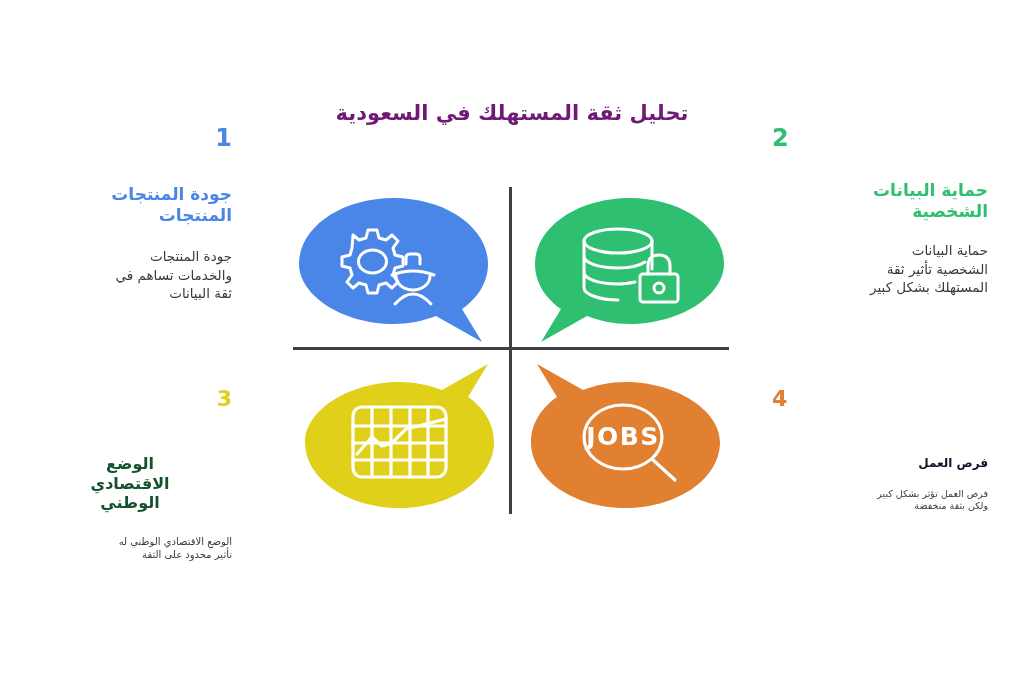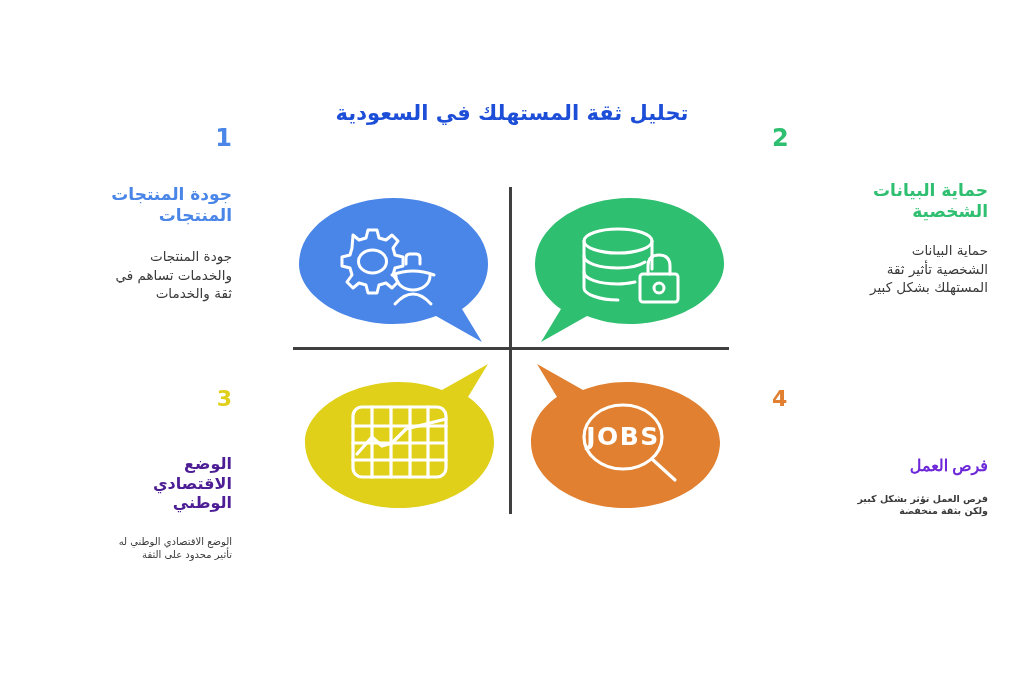--- a/index.html
+++ b/index.html
@@ -25,21 +25,21 @@
 
   
   .title {
     position: absolute;
     top: 100px;
     left: 0;
     width: 1024px;
     text-align: center;
     font-size: 21px;
     font-weight: bold;
-    color: #1d4ed8;
+    color: #701a75;
     direction: rtl;
     letter-spacing: 0px;
     line-height: 1.25;
   }
 
   
   .cross-v {
     position: absolute;
     left: 509px;
     top: 187px;
@@ -104,31 +104,31 @@
   #side-q2 .num { font-size: 24px; color: #2fbf71; margin-bottom: 30px; text-align: left; }
   #side-q2 .heading { font-size: 17px; color: #2fbf71; margin-bottom: 20px; }
   #side-q2 .body { font-size: 13.5px; }
 
   
   #side-q3 {
     left: 28px; top: 388px; width: 204px;
     text-align: right;
   }
   #side-q3 .num { font-size: 22px; color: #e0d01a; margin-bottom: 44px; }
-  #side-q3 .heading { font-size: 16px; color: #4c1d95; margin-bottom: 22px; }
+  #side-q3 .heading { font-size: 16px; color: #14532d; margin-bottom: 22px; text-align: center; }
   #side-q3 .body { font-size: 10px; text-align: right; }
 
   
   #side-q4 {
     left: 772px; top: 388px; width: 216px;
     text-align: right;
   }
   #side-q4 .num { font-size: 22px; color: #e08030; margin-bottom: 46px; text-align: left; }
-  #side-q4 .heading { font-size: 16px; color: #6d28d9; margin-bottom: 17px; font-family: Liberation Serif, serif; }
-  #side-q4 .body { font-size: 9.5px; font-weight: bold; }
+  #side-q4 .heading { font-size: 12px; color: #0f172a; margin-bottom: 17px; }
+  #side-q4 .body { font-size: 9.5px; font-weight: normal; }
 
   .line { display: block; }
 </style>
 </head>
 <body>
 
 <div class="canvas">
 
   <div class="title">تحليل ثقة المستهلك في السعودية</div>
 
@@ -195,21 +195,21 @@
 
   <div class="side" id="side-q1">
     <div class="num">1</div>
     <div class="heading">
       <span class="line">جودة المنتجات</span>
       <span class="line">المنتجات</span>
     </div>
     <div class="body">
       <span class="line">جودة المنتجات</span>
       <span class="line">والخدمات تساهم في</span>
-      <span class="line">ثقة والخدمات</span>
+      <span class="line">ثقة البيانات</span>
     </div>
   </div>
 
   <div class="side" id="side-q2">
     <div class="num">2</div>
     <div class="heading">
       <span class="line">حماية البيانات</span>
       <span class="line">الشخصية</span>
     </div>
     <div class="body">

